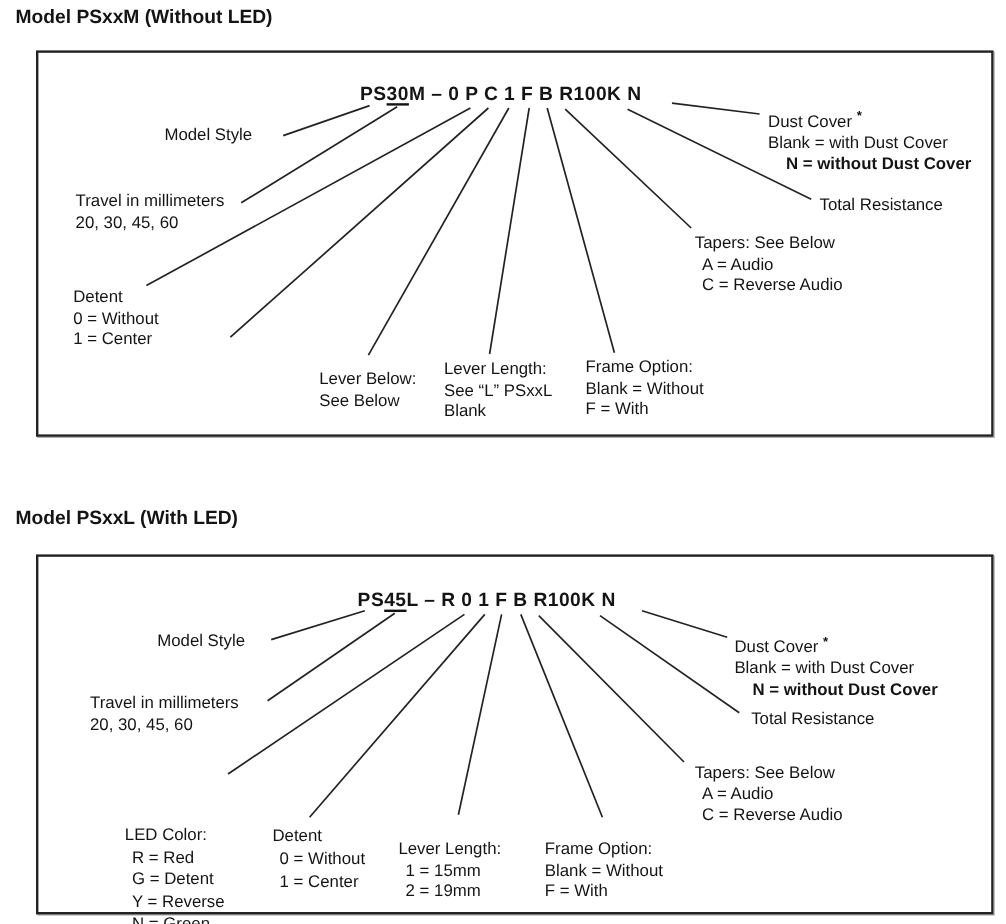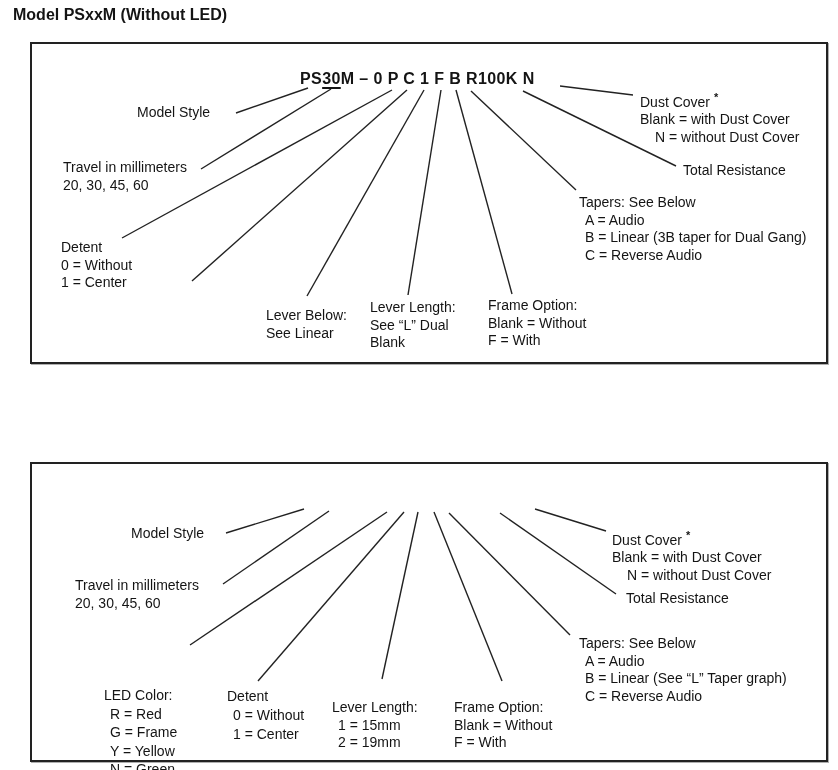--- a/index.html
+++ b/index.html
@@ -8,21 +8,21 @@
     font-family:"Liberation Sans",sans-serif;color:#141414;overflow:hidden;
   }
   .hd{position:absolute;font-weight:bold;font-size:16px;line-height:19px;white-space:nowrap;}
   .box{position:absolute;border:2px solid #222222;box-shadow:1px 1px 0 rgba(110,110,110,.55);background:transparent;}
   .box1{left:30px;top:42px;width:794px;height:318px;}
   .box2{left:30px;top:462px;width:794px;height:296px;}
   .pn{position:absolute;font-weight:bold;font-size:16px;line-height:18px;letter-spacing:.4px;white-space:nowrap;}
   .u{text-decoration:underline;text-decoration-thickness:1.5px;text-underline-offset:3px;}
   .lbl{position:absolute;font-size:14px;line-height:17.5px;white-space:nowrap;}
   .ind-sm{padding-left:6px;}
-  .ind-md{padding-left:15px;}
+  .ind-md{padding-left:15px;font-weight:bold;}
   .ctr{text-align:left;}
   .lines{position:absolute;left:0;top:0;pointer-events:none;}
   .lines line{stroke:#222222;stroke-width:1.4;}
   sup.star{font-weight:bold;font-size:11px;}
 </style>
 </head>
 <body>
 
 <div class="page">
 
@@ -67,70 +67,71 @@
 
   <div class="lbl" style="left:61px;top:239px;">
     <div>Detent</div>
     <div>0 = Without</div>
     <div>1 = Center</div>
   </div>
 
 
   <div class="lbl" style="left:266px;top:307px;">
     <div>Lever Below:</div>
-    <div>See Linear</div>
+    <div>See Below</div>
   </div>
 
   <div class="lbl" style="left:370px;top:299px;">
     <div>Lever Length:</div>
-    <div>See “L” Dual</div>
+    <div>See “L” PSxxL</div>
     <div>Blank</div>
   </div>
 
   <div class="lbl" style="left:488px;top:297px;">
     <div>Frame Option:</div>
     <div>Blank = Without</div>
     <div class="ctr">F = With</div>
   </div>
 
   <div class="lbl" style="left:579px;top:194px;">
     <div>Tapers: See Below</div>
     <div class="ind-sm">A = Audio</div>
-    <div class="ind-sm">B = Linear (3B taper for Dual Gang)</div>
     <div class="ind-sm">C = Reverse Audio</div>
   </div>
 
   <div class="lbl" style="left:683px;top:162px;">
     <div>Total Resistance</div>
   </div>
 
   <div class="lbl" style="left:640px;top:89px;">
     <div><span>Dust Cover </span><sup class="star">*</sup></div>
     <div>Blank = with Dust Cover</div>
     <div class="ind-md">N = without Dust Cover</div>
   </div>
 
+  <div class="hd" style="left:13px;top:423px;">Model PSxxL (With LED)</div>
 
   <div class="box box2"></div>
 
+  <div class="pn" style="left:298px;top:492px;"><span>PS</span><span class="u">45</span><span>L – R 0 1 F B R100K N</span></div>
 
   <div class="lbl" style="left:131px;top:525px;">
     <div>Model Style</div>
   </div>
 
   <div class="lbl" style="left:75px;top:577px;">
     <div>Travel in millimeters</div>
     <div>20, 30, 45, 60</div>
   </div>
 
   <div class="lbl" style="left:104px;top:650px;line-height:18.6px;margin-top:36px;">
     <div>LED Color:</div>
     <div class="ind-sm">R = Red</div>
-    <div class="ind-sm">G = Frame</div>
-    <div class="ind-sm">Y = Yellow</div>
+    <div class="ind-sm">G = Detent</div>
+    <div class="ind-sm">Y = Reverse</div>
     <div class="ind-sm">N = Green</div>
   </div>
 
   <div class="lbl" style="left:227px;top:687px;line-height:19px;">
     <div>Detent</div>
     <div class="ind-sm">0 = Without</div>
     <div class="ind-sm">1 = Center</div>
   </div>
 
   <div class="lbl" style="left:332px;top:699px;">
@@ -141,21 +142,20 @@
 
   <div class="lbl" style="left:454px;top:699px;">
     <div>Frame Option:</div>
     <div>Blank = Without</div>
     <div class="ctr">F = With</div>
   </div>
 
   <div class="lbl" style="left:579px;top:635px;">
     <div>Tapers: See Below</div>
     <div class="ind-sm">A = Audio</div>
-    <div class="ind-sm">B = Linear (See “L” Taper graph)</div>
     <div class="ind-sm">C = Reverse Audio</div>
   </div>
 
   <div class="lbl" style="left:626px;top:590px;">
     <div>Total Resistance</div>
   </div>
 
   <div class="lbl" style="left:612px;top:527px;">
     <div><span>Dust Cover </span><sup class="star">*</sup></div>
     <div>Blank = with Dust Cover</div>

